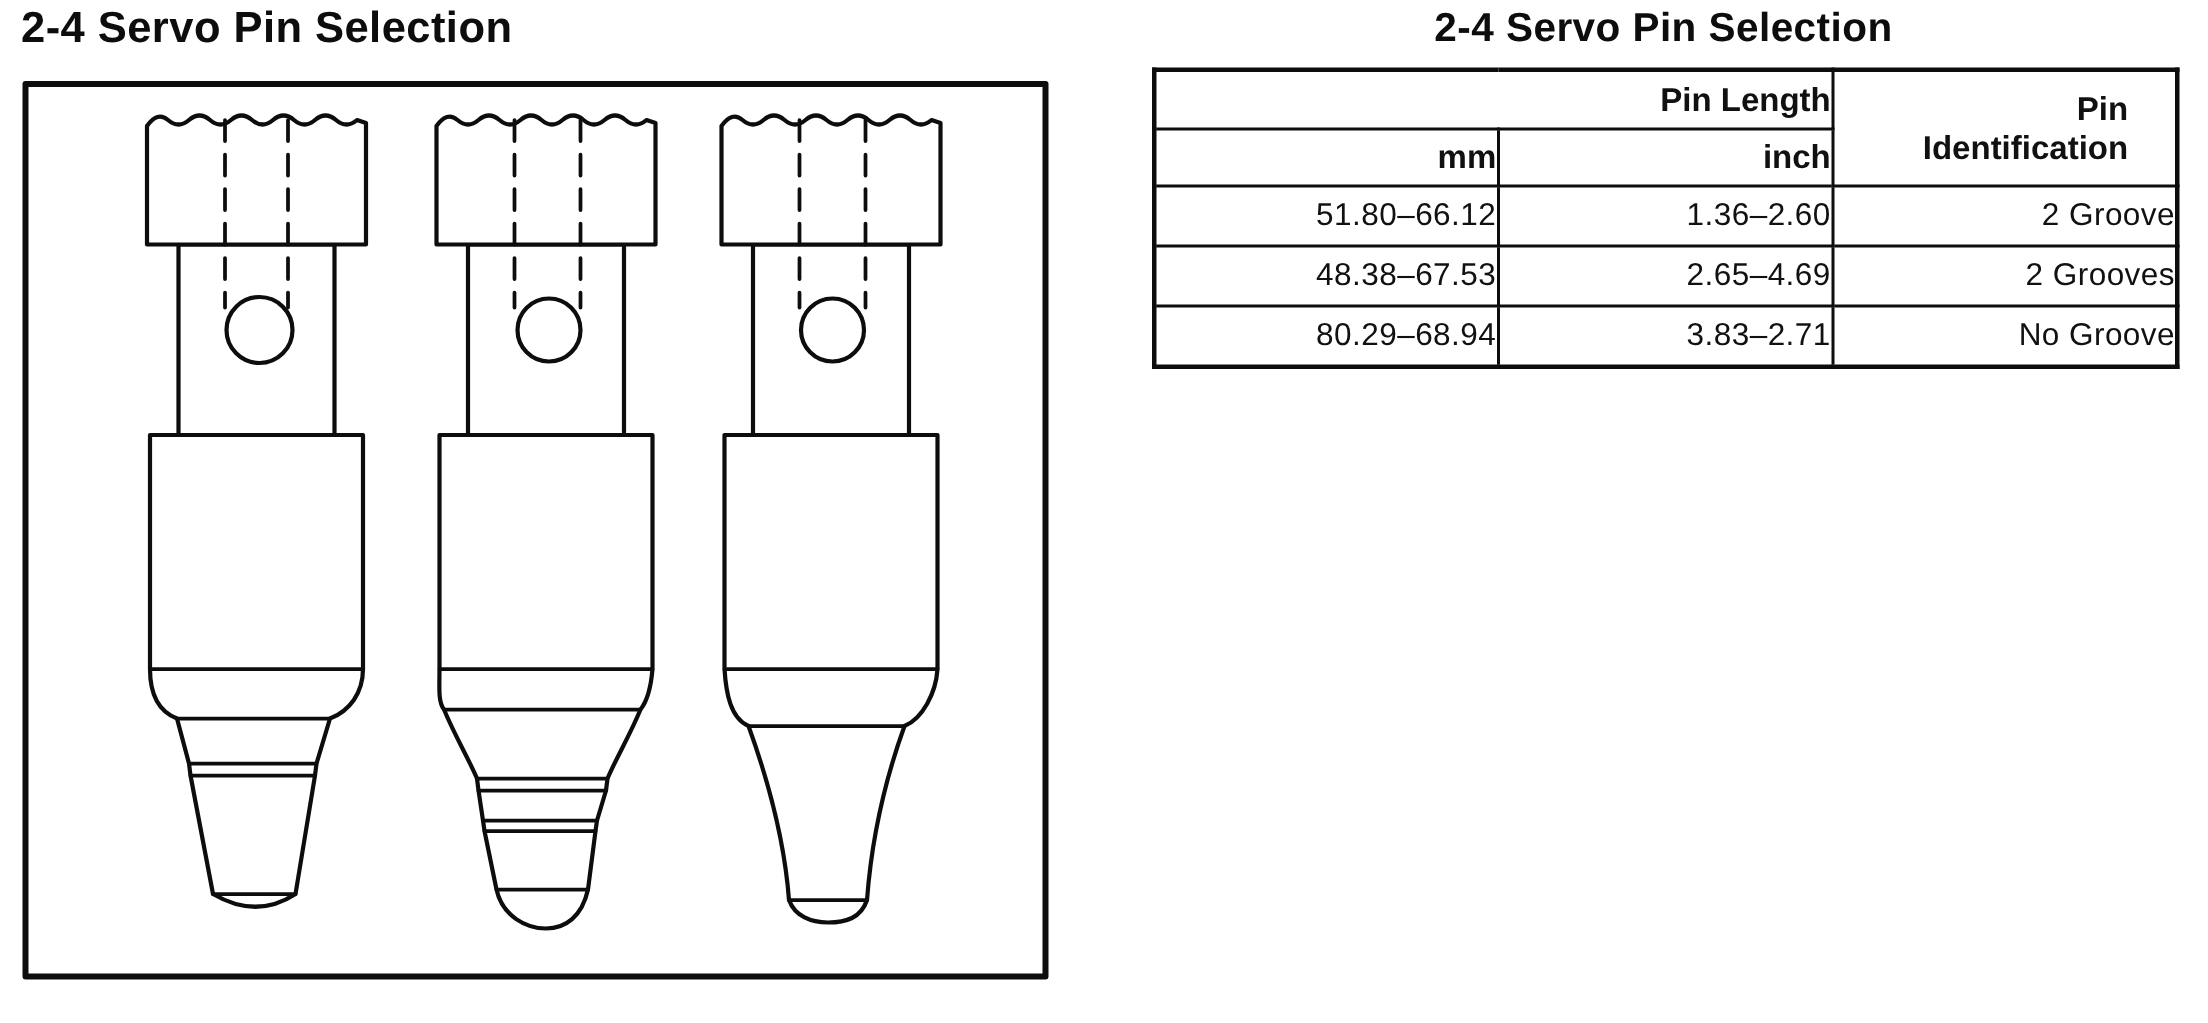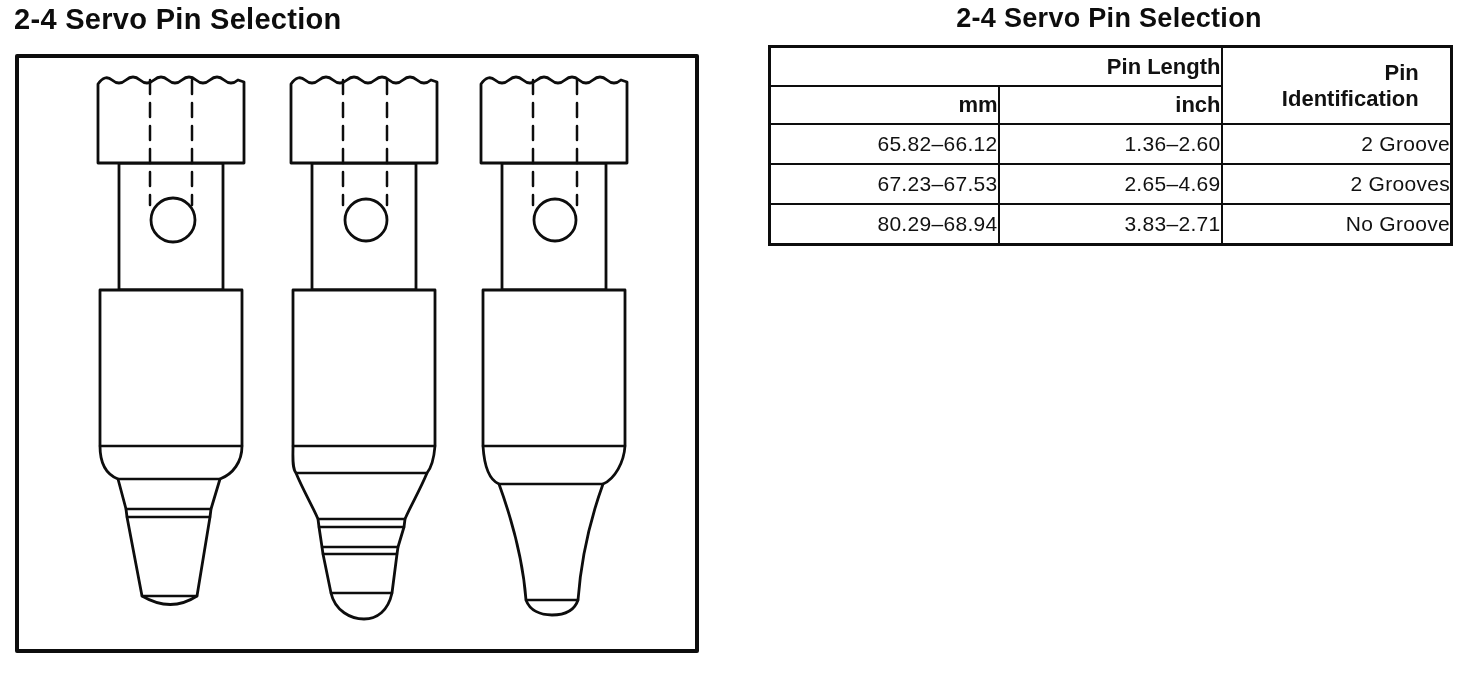--- a/index.html
+++ b/index.html
@@ -142,26 +142,26 @@
           <th colspan="2">Pin Length</th>
           <th rowspan="2">
             <div class="pin-id-head">Pin Identification</div>
           </th>
         </tr>
         <tr class="hdr-sub">
           <th>mm</th>
           <th>inch</th>
         </tr>
         <tr class="data-row">
-          <td>65.82–66.12</td>
+          <td>51.80–66.12</td>
           <td>1.36–2.60</td>
           <td>2 Groove</td>
         </tr>
         <tr class="data-row">
-          <td>67.23–67.53</td>
+          <td>48.38–67.53</td>
           <td>2.65–4.69</td>
           <td>2 Grooves</td>
         </tr>
         <tr class="data-row">
           <td>80.29–68.94</td>
           <td>3.83–2.71</td>
           <td>No Groove</td>
         </tr>
       </tbody>
     </table>

